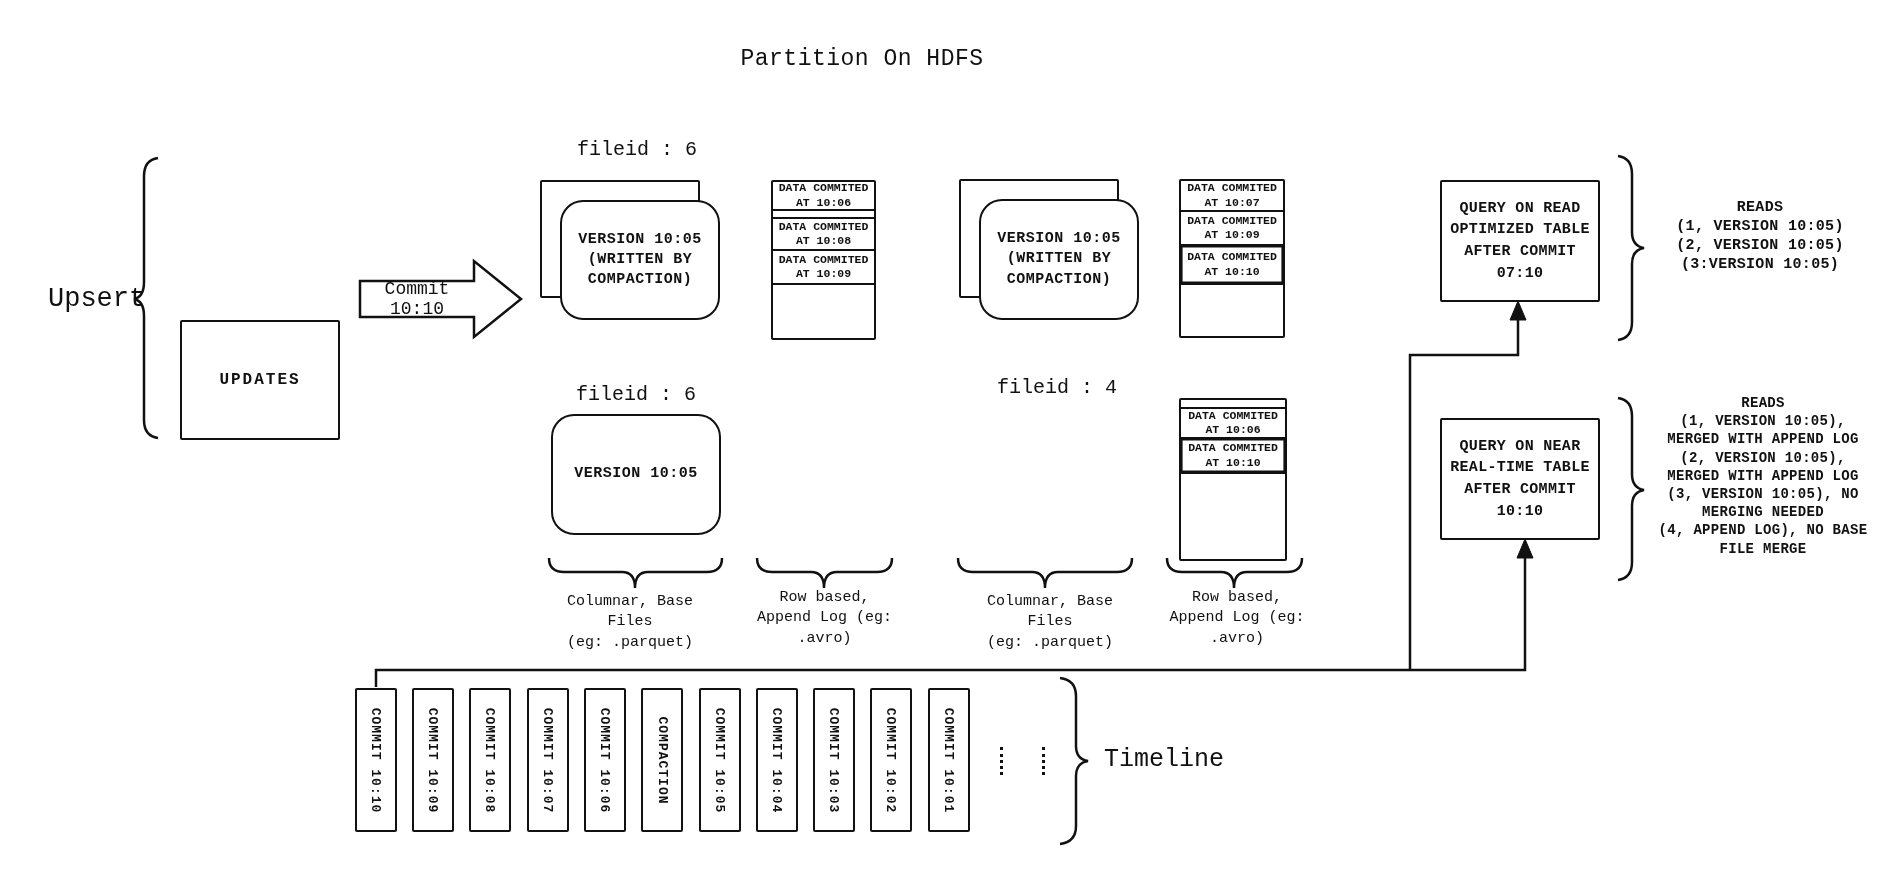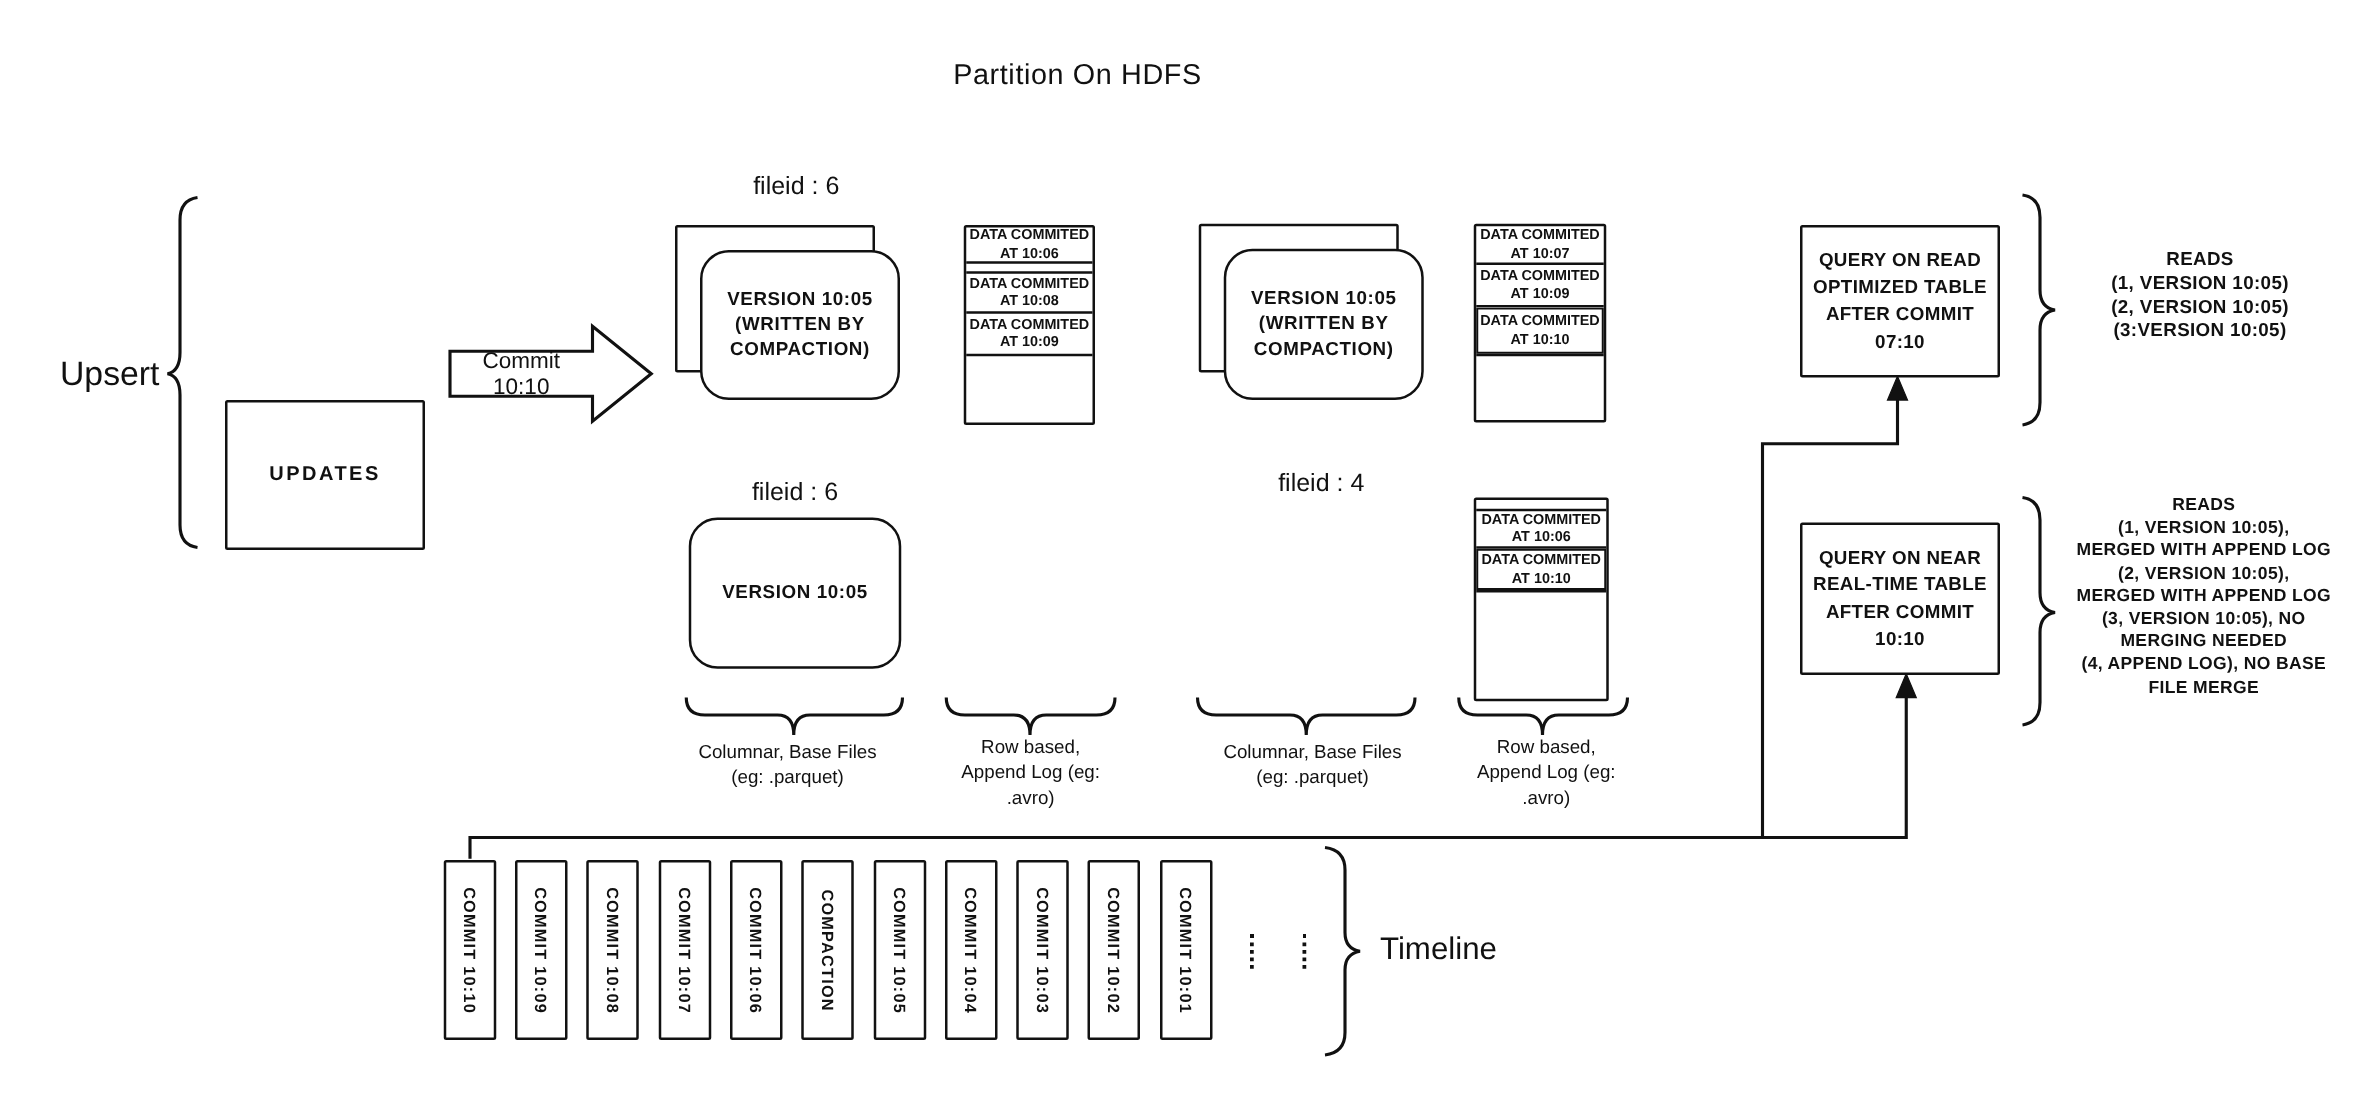--- a/index.html
+++ b/index.html
@@ -1,17 +1,17 @@
 <!DOCTYPE html>
 <html><head>
 <meta charset="utf-8">
 <style>
   html,body{margin:0;padding:0;background:#fff;}
   .canvas{position:relative;width:1900px;height:880px;background:#fff;overflow:hidden;
-          font-family:Liberation Sans, sans-serif;color:#111;}
+          font-family:Liberation Mono, monospace;color:#111;}
   svg.layer{position:absolute;left:0;top:0;width:1900px;height:880px;}
   .abs{position:absolute;}
   .ctr{display:flex;align-items:center;justify-content:center;text-align:center;}
   .pre{white-space:pre-line;}
   .box{border:2.2px solid #111;background:#fff;box-sizing:border-box;border-radius:2px;}
   .title{font-size:23px;letter-spacing:.5px;}
   .side-label{font-size:27px;}
   .io-label{font-size:16px;font-weight:bold;letter-spacing:2px;}
   .fileid{font-size:20px;}
   .ver{font-size:15px;font-weight:bold;line-height:1.35;letter-spacing:.5px;border-radius:23px;}

